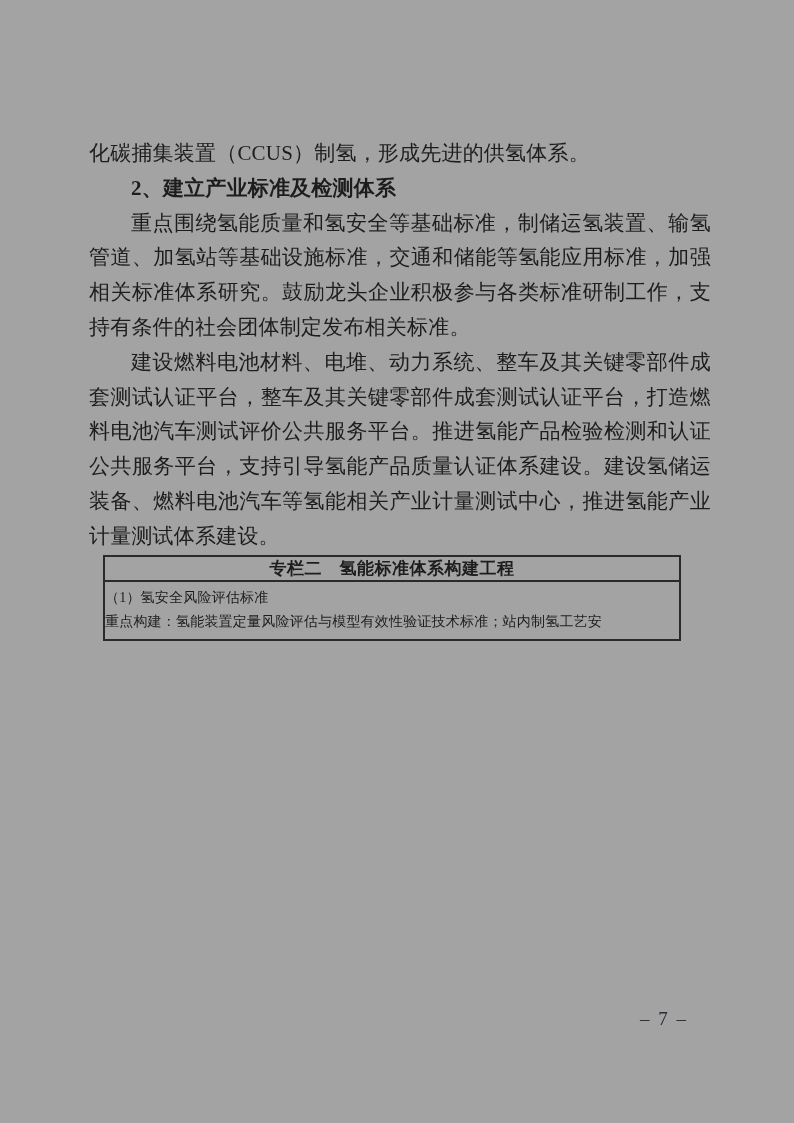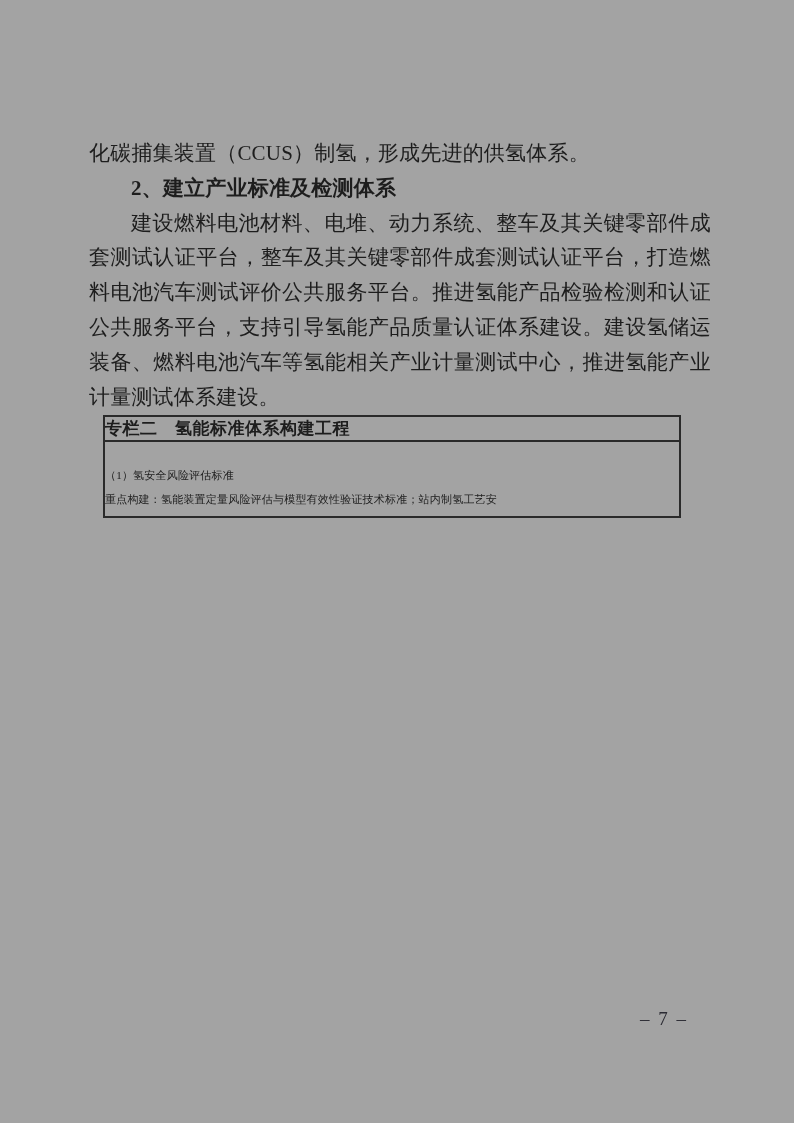--- a/index.html
+++ b/index.html
@@ -42,29 +42,29 @@
     width: 578px;
     box-sizing: border-box;
     text-align: left;
     text-indent: 0;
   }
   .column-box-title {
     font-family: "Liberation Sans", "DejaVu Sans", sans-serif;
     font-weight: 700;
     font-size: 17px;
     line-height: 21px;
-    text-align: left;
+    text-align: center;
     padding: 1px 0 1px 0;
     border-bottom: 2px solid #2a2a2a;
     letter-spacing: 0.5px;
   }
   .column-box-body {
-    font-size: 11px;
+    font-size: 14px;
     line-height: 24px;
-    padding: 21px 6px 5px 0;
+    padding: 4px 6px 5px 0;
   }
   .column-box-item {
     margin: 0;
     padding-left: 36px;
   }
   .column-box-detail {
     margin: 0;
     padding-left: 28px;
   }
   .page-number {
@@ -78,20 +78,21 @@
   }
 </style>
 </head>
 <body>
 
 <div class="page">
 
   <div class="body-text">
     <p>化碳捕集装置（CCUS）制氢，形成先进的供氢体系。</p>
     <p class="section-heading">2、建立产业标准及检测体系</p>
+    <p class="indent">重点围绕氢能质量和氢安全等基础标准，制储运氢装置、输氢管道、加氢站等基础设施标准，交通和储能等氢能应用标准，加强相关标准体系研究。鼓励龙头企业积极参与各类标准研制工作，支持有条件的社会团体制定发布相关标准。</p>
     <p class="indent">建设燃料电池材料、电堆、动力系统、整车及其关键零部件成套测试认证平台，整车及其关键零部件成套测试认证平台，打造燃料电池汽车测试评价公共服务平台。推进氢能产品检验检测和认证公共服务平台，支持引导氢能产品质量认证体系建设。建设氢储运装备、燃料电池汽车等氢能相关产业计量测试中心，推进氢能产业计量测试体系建设。</p>
 
     <div class="column-box">
       <div class="column-box-title">专栏二　氢能标准体系构建工程</div>
       <div class="column-box-body">
         <p class="column-box-item">（1）氢安全风险评估标准</p>
         <p class="column-box-detail">重点构建：氢能装置定量风险评估与模型有效性验证技术标准；站内制氢工艺安</p>
       </div>
     </div>
   </div>

